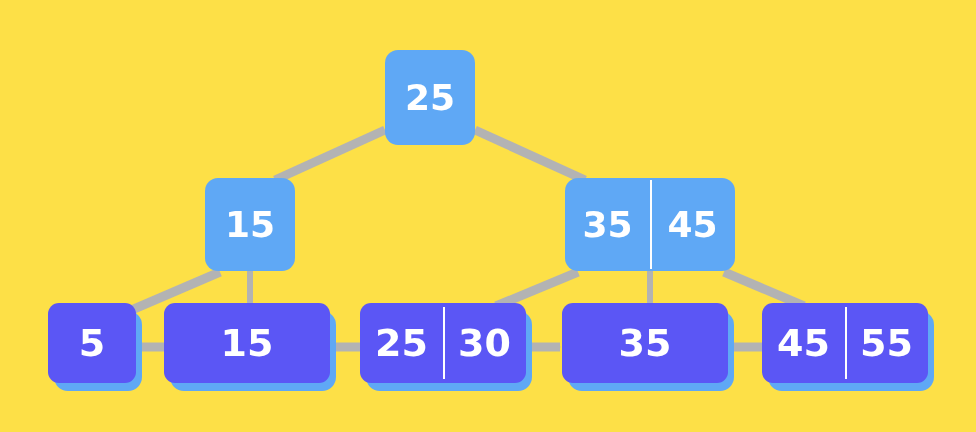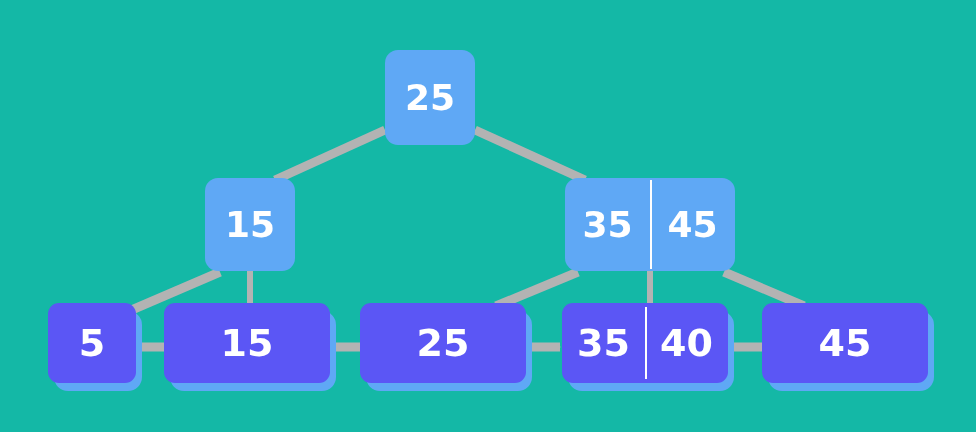--- a/index.html
+++ b/index.html
@@ -4,21 +4,21 @@
 <style>
   html, body {
     margin: 0;
     padding: 0;
     background: #000000;
   }
   #stage {
     position: relative;
     width: 976px;
     height: 432px;
-    background: #14b8a6;
+    background: #fde047;
     overflow: hidden;
     font-family: "DejaVu Sans", sans-serif;
   }
   
   #connectors {
     position: absolute;
     left: 0;
     top: 0;
     width: 976px;
     height: 432px;
@@ -150,31 +150,32 @@
     <div class="leaf-shadow"></div>
     <div class="leaf-body">
       <div class="cell">15</div>
     </div>
   </div>
 
   <div class="node leaf" style="left:360px; top:303px; width:166px; height:80px;">
     <div class="leaf-shadow"></div>
     <div class="leaf-body">
       <div class="cell">25</div>
+      <div class="cell">30</div>
     </div>
   </div>
 
   <div class="node leaf" style="left:562px; top:303px; width:166px; height:80px;">
     <div class="leaf-shadow"></div>
     <div class="leaf-body">
       <div class="cell">35</div>
-      <div class="cell">40</div>
     </div>
   </div>
 
   <div class="node leaf" style="left:762px; top:303px; width:166px; height:80px;">
     <div class="leaf-shadow"></div>
     <div class="leaf-body">
       <div class="cell">45</div>
+      <div class="cell">55</div>
     </div>
   </div>
 
 </div>
 
 </body></html>

